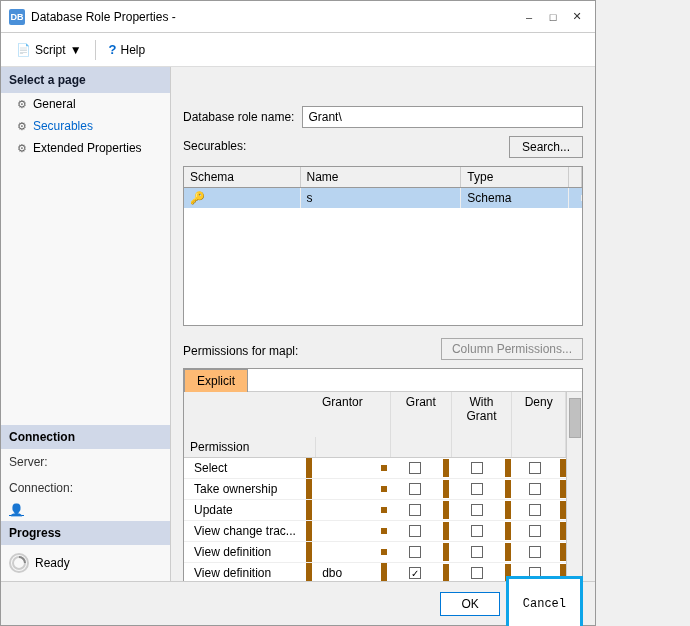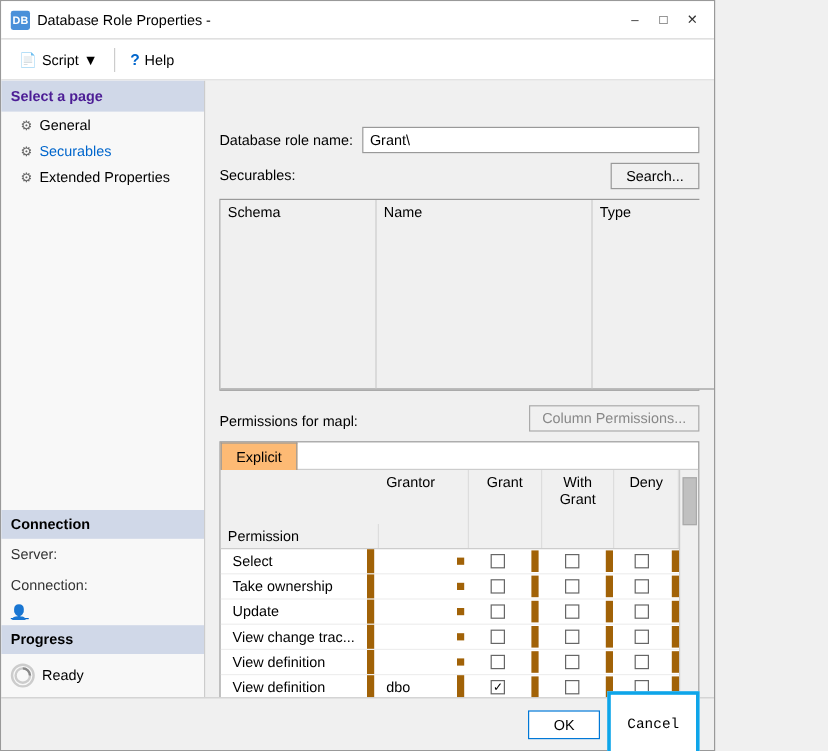--- a/index.html
+++ b/index.html
@@ -15,40 +15,40 @@
     .title-btn { width: 20px; height: 20px; border: none; background: transparent; cursor: pointer; font-size: 11px; color: #333; display: flex; align-items: center; justify-content: center; }
     
     .toolbar { background: #fff; border-bottom: 1px solid #ddd; padding: 4px 8px; display: flex; align-items: center; gap: 4px; height: 34px; }
     .toolbar-btn { display: flex; align-items: center; gap: 4px; padding: 3px 6px; border: 1px solid transparent; cursor: pointer; background: transparent; color: #000; font-size: 12px; }
     .toolbar-sep { width: 1px; background: #ccc; height: 20px; margin: 0 2px; }
     .help-icon { color: #0066cc; font-weight: bold; font-size: 13px; }
     
     .main-content { display: flex; flex: 1; overflow: hidden; }
     
     .sidebar { width: 170px; background: #f8f8f8; border-right: 1px solid #ccc; display: flex; flex-direction: column; }
-    .sidebar-header { background: #d0d8e8; padding: 6px 8px; font-weight: bold; font-size: 12px; color: #4c1d95; }
+    .sidebar-header { background: #d0d8e8; padding: 6px 8px; font-weight: bold; font-size: 12px; color: #0f172a; }
     .sidebar-item { display: flex; align-items: center; gap: 6px; padding: 4px 8px 4px 16px; cursor: pointer; color: #000; }
     .sidebar-item.active { color: #0066cc; }
     .sidebar-icon { font-size: 11px; color: #666; }
     .sidebar-section-title { background: #d0d8e8; padding: 5px 8px; font-weight: bold; font-size: 12px; margin-top: 8px; }
     .sidebar-info { padding: 6px 8px; font-size: 11px; color: #333; }
     .sidebar-link { color: #0066cc; text-decoration: underline; cursor: pointer; padding: 2px 8px 4px 8px; font-size: 11px; display: flex; align-items: center; gap: 4px; }
     .progress-section { background: #d0d8e8; padding: 5px 8px; font-weight: bold; font-size: 12px; }
     .progress-area { padding: 8px; display: flex; align-items: center; gap: 6px; }
     .spinner { width: 20px; height: 20px; border: 2px solid #ccc; border-radius: 50%; display: flex; align-items: center; justify-content: center; }
     
     .content-area { flex: 1; padding: 12px; display: flex; flex-direction: column; gap: 8px; overflow: auto; }
     
     .form-row { display: flex; align-items: center; gap: 8px; margin-top: 27px; }
     .form-label { font-size: 12px; white-space: nowrap; }
     .form-input { flex: 1; padding: 3px 5px; border: 1px solid #999; font-size: 12px; height: 22px; background: white; }
     
     .section-label { font-size: 12px; margin-bottom: 2px; }
     
-    .table-area { border: 1px solid #999; flex: 1; background: white; min-height: 160px; display: flex; flex-direction: row; }
+    .table-area { border: 1px solid #999; flex: 1; background: white; min-height: 160px; display: flex; flex-direction: column; }
     .table-header { display: flex; background: #f0f0f0; border-bottom: 1px solid #999; }
     .table-cell-header { padding: 3px 6px; border-right: 1px solid #ccc; font-size: 12px; font-weight: normal; color: #000; }
     .th-schema { width: 130px; }
     .th-name { width: 180px; }
     .th-type { width: 120px; }
     .th-extra { flex: 1; }
     
     .table-row-data { display: flex; align-items: center; }
     .table-row-data.selected { background: #b8d4f0; }
     .table-row-data .cell { padding: 3px 6px; border-right: 1px solid #eee; font-size: 12px; overflow: hidden; white-space: nowrap; }

